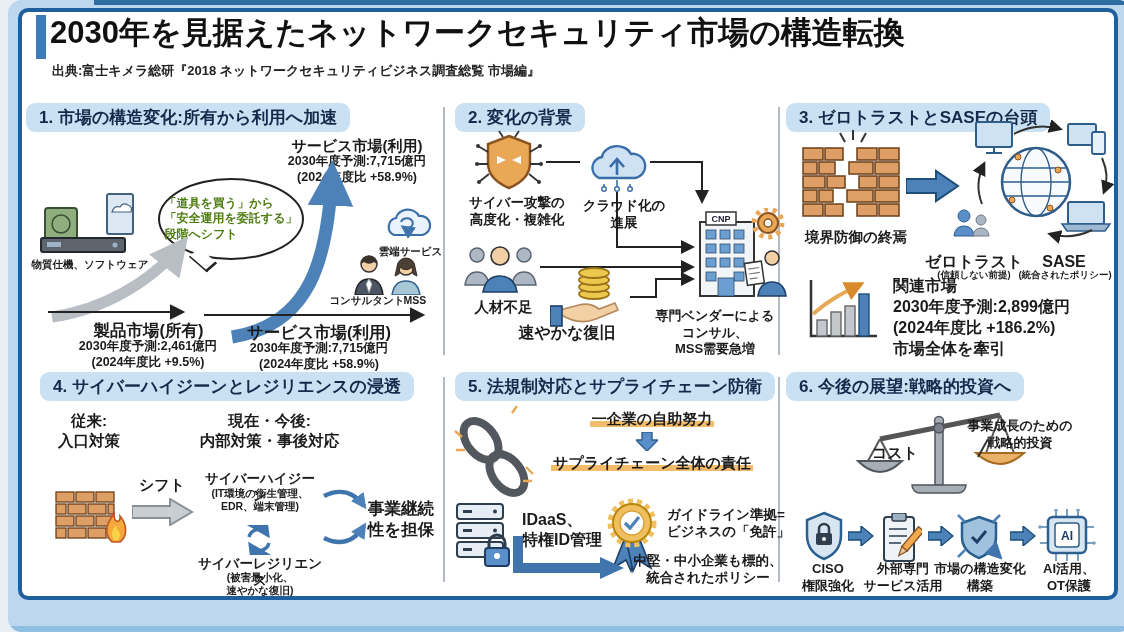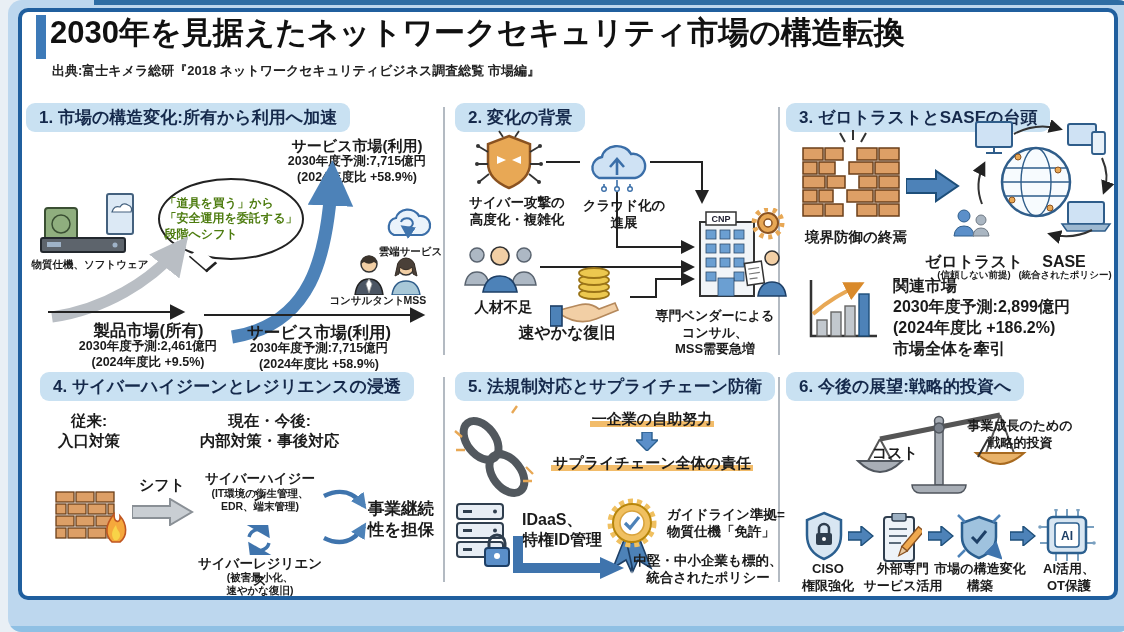--- a/index.html
+++ b/index.html
@@ -381,21 +381,21 @@
 
       <svg class="abs" style="left:578px;top:486px" width="64" height="76" viewBox="0 0 64 76">
         <polygon points="24,42 13,70 26,62 31,73 37,46" fill="#4d82b8" stroke="#1d3f66" stroke-width="1.6"></polygon>
         <polygon points="40,42 51,70 38,62 33,73 27,46" fill="#4d82b8" stroke="#1d3f66" stroke-width="1.6"></polygon>
         <circle cx="32" cy="25" r="22" fill="none" stroke="#f0c060" stroke-width="5" stroke-dasharray="5 4"></circle>
         <circle cx="32" cy="25" r="19" fill="#f0c060" stroke="#b8860b" stroke-width="2"></circle>
         <circle cx="32" cy="25" r="12" fill="#fff" stroke="#d9a33c" stroke-width="1.6"></circle>
         <path d="M25,25 l5,5 9,-11" fill="none" stroke="#4d82b8" stroke-width="3.2"></path>
       </svg>
       <div class="t f135 tl" style="left:645px;top:494px;width:130px">ガイドライン準拠=
-物質仕機「免許」</div>
+ビジネスの「免許」</div>
 
       <svg class="abs" style="left:486px;top:524px" width="124" height="46" viewBox="0 0 124 46">
         <path d="M10,0 V32 H94" fill="none" stroke="#3f74ad" stroke-width="10"></path>
         <polygon points="92,21 92,43 116,32" fill="#3f74ad"></polygon>
       </svg>
       <div class="t f135" style="left:600px;top:540px;width:172px">中堅・中小企業も標的、
 統合されたポリシー</div>
     </div>
 
     <div>

